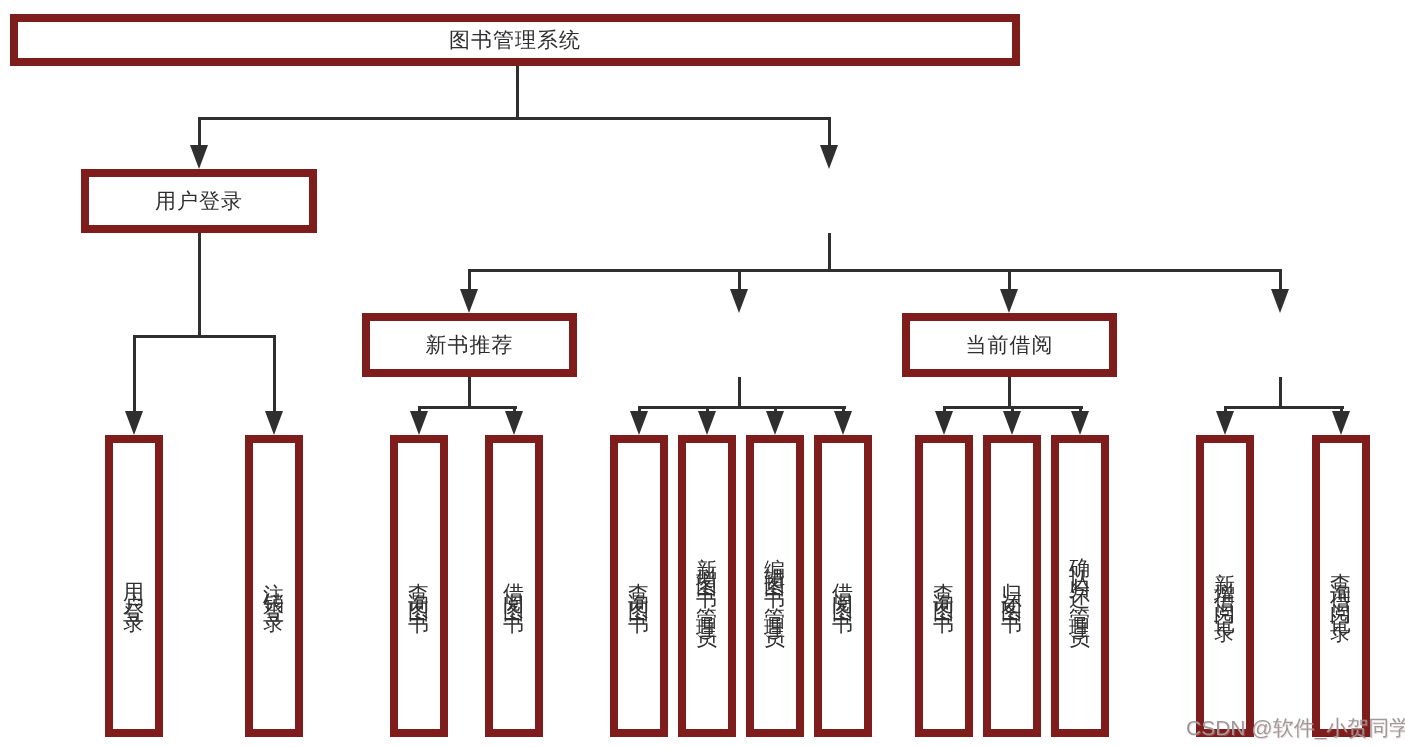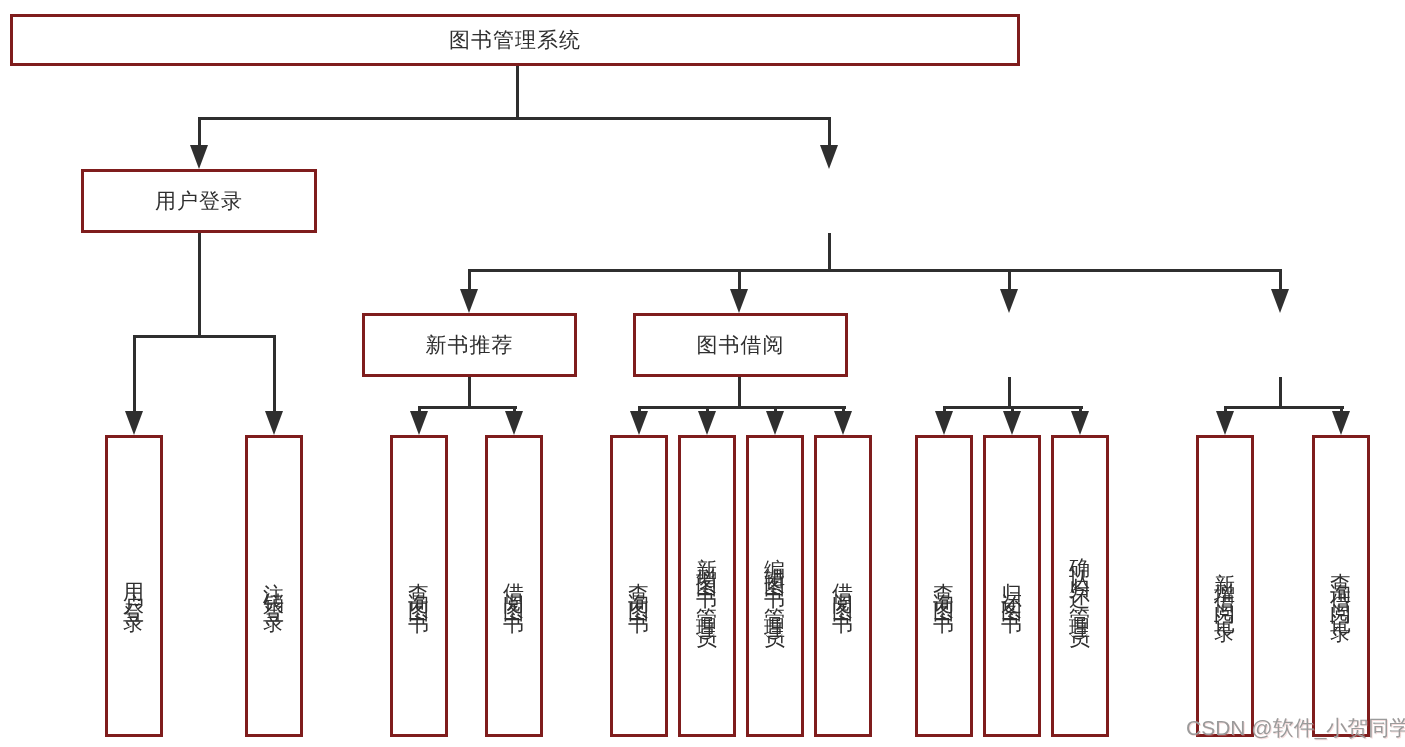--- a/index.html
+++ b/index.html
@@ -6,21 +6,21 @@
   .canvas{
     position:relative;
     width:1405px;height:747px;
     background:#ffffff;
     font-family:"Liberation Sans","DejaVu Sans",sans-serif;
     overflow:hidden;
   }
   .box{
     position:absolute;
     box-sizing:border-box;
-    border:3px solid #7f1d1d;
+    border:8px solid #7f1d1d;
     background:#ffffff;
     display:flex;
     align-items:center;
     justify-content:center;
     color:#2f2f2f;
   }
   .box.h span{
     font-size:21px;
     letter-spacing:1px;
     white-space:nowrap;
@@ -118,22 +118,22 @@
     <span>图书管理系统</span>
   </div>
 
   <div class="box h" style="left:81px;top:169px;width:236px;height:64px">
     <span>用户登录</span>
   </div>
 
   <div class="box h" style="left:362px;top:313px;width:215px;height:64px">
     <span>新书推荐</span>
   </div>
-  <div class="box h" style="left:633px;top:313px;width:215px;height:64px">
-    <span>图书借阅</span>
+  <div class="box h" style="left:902px;top:313px;width:215px;height:64px">
+    <span>当前借阅</span>
   </div>
 
   <div class="box leaf" style="left:105px;top:435px;width:58px;height:302px">
     <span>用户登录</span>
   </div>
   <div class="box leaf" style="left:245px;top:435px;width:58px;height:302px">
     <span>注销登录</span>
   </div>
 
   <div class="box leaf" style="left:390px;top:435px;width:58px;height:302px">

